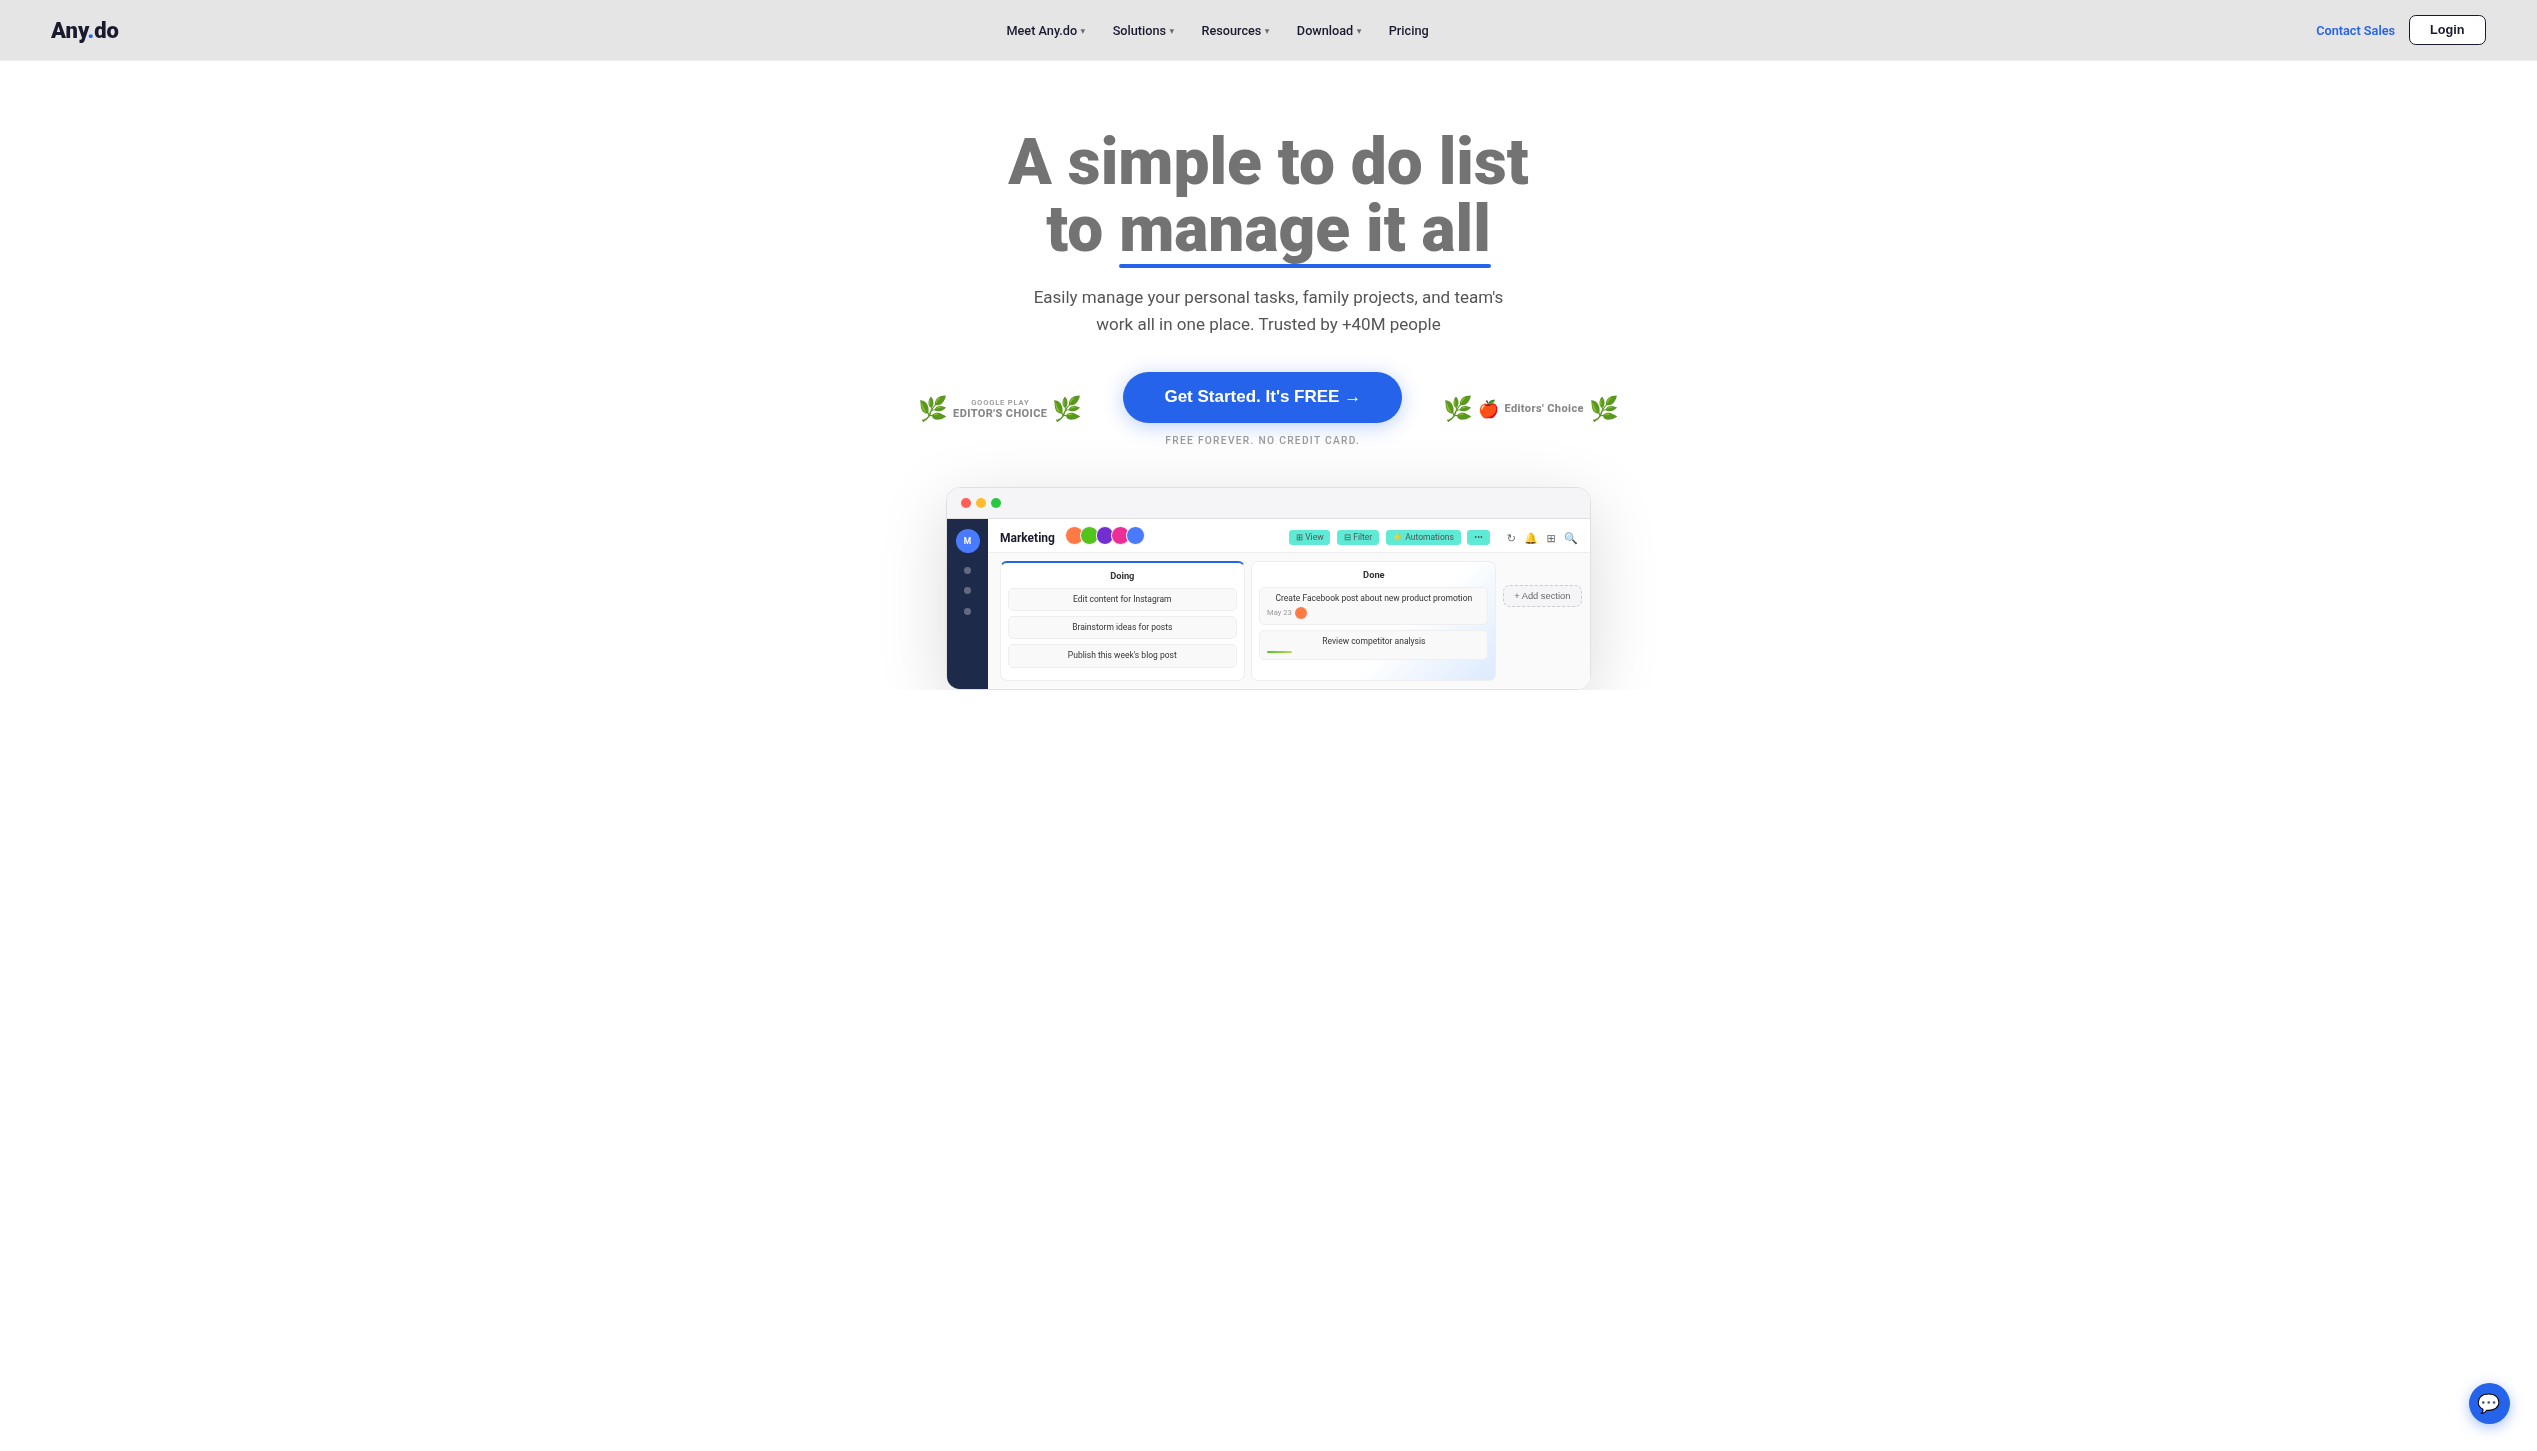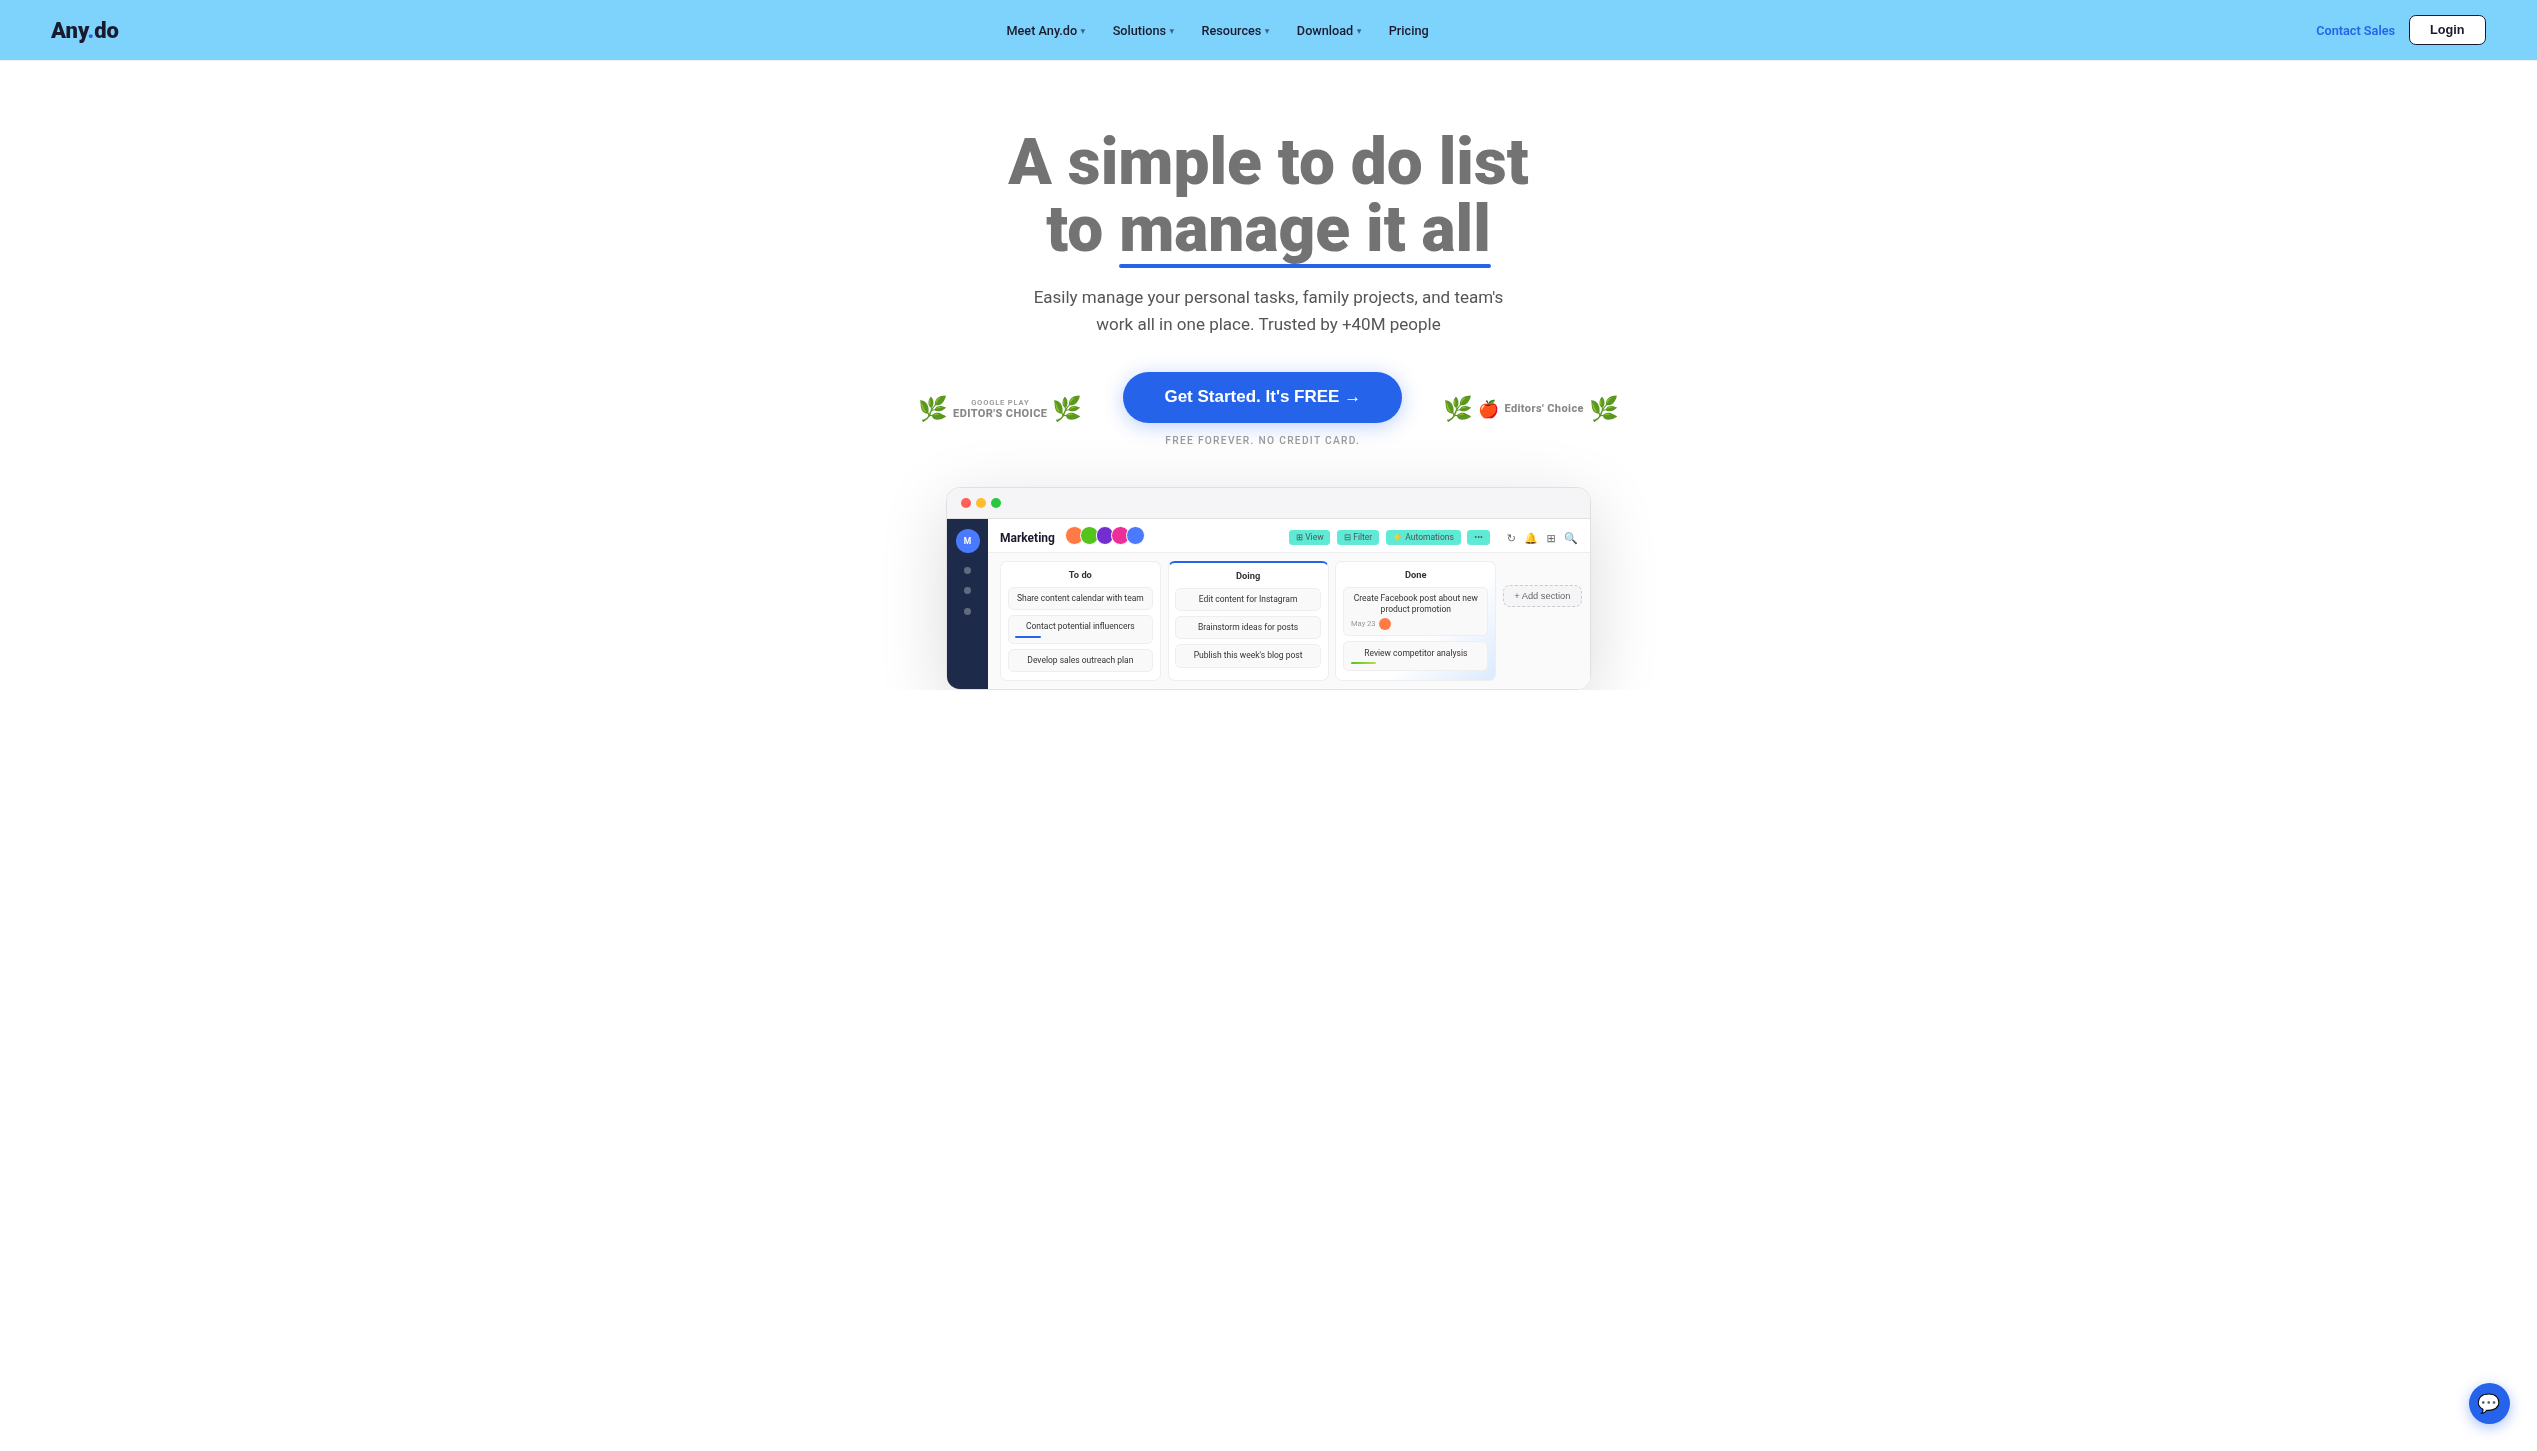--- a/index.html
+++ b/index.html
@@ -2,21 +2,21 @@
 <html style="font-size:13.6px"><head>
   <meta charset="utf-8">
   <style>
     * { margin: 0; padding: 0; box-sizing: border-box; }
     body { font-family: -apple-system, BlinkMacSystemFont, 'Segoe UI', Roboto, sans-serif; background: #fff; color: #1a1a2e; overflow-x: hidden; }
 
     
     nav {
       display: flex; align-items: center; justify-content: space-between;
       padding: 0 51px; height: 61px; border-bottom: 0.8px solid #f0f0f0;
-      position: sticky; top: 0; background: #7dd3fc; z-index: 100;
+      position: sticky; top: 0; background: #e5e5e5; z-index: 100;
     }
     .nav-link {
       display: flex; align-items: center; gap: 3.4px;
       padding: 6.8px 12px; font-size: 12.7px; color: #1a1a2e;
       cursor: pointer; border-radius: 5.1px; text-decoration: none;
       font-weight: 500;
     }
     .nav-link .chevron { font-size: 9.3px; opacity: 0.6; }
     .contact-sales { color: #2563eb; font-weight: 600; font-size: 12.7px; cursor: pointer; text-decoration: none; }
     .login-btn {
@@ -258,29 +258,20 @@
           <div style="display:flex;gap:8.5px;margin-left:6.8px;">
             <span style="font-size:11px;color:#666;cursor:pointer;">↻</span>
             <span style="font-size:11px;color:#666;cursor:pointer;">🔔</span>
             <span style="font-size:11px;color:#666;cursor:pointer;">⊞</span>
             <span style="font-size:11px;color:#666;cursor:pointer;">🔍</span>
           </div>
         </div>
 
         <div class="kanban-board">
 
-          <div class="kanban-col">
-            <div class="kanban-col-header">To do</div>
-            <div class="kanban-card">Share content calendar with team</div>
-            <div class="kanban-card">
-              <span>Contact potential influencers</span>
-              <div class="kanban-card-blue-bar"></div>
-            </div>
-            <div class="kanban-card">Develop sales outreach plan</div>
-          </div>
 
           <div class="kanban-col" style="border-top:2.5px solid #2563eb;">
             <div class="kanban-col-header">Doing</div>
             <div class="kanban-card">Edit content for Instagram</div>
             <div class="kanban-card">Brainstorm ideas for posts</div>
             <div class="kanban-card">Publish this week's blog post</div>
           </div>
 
           <div class="kanban-col done-col-overlay">
             <div class="kanban-col-header">Done</div>

